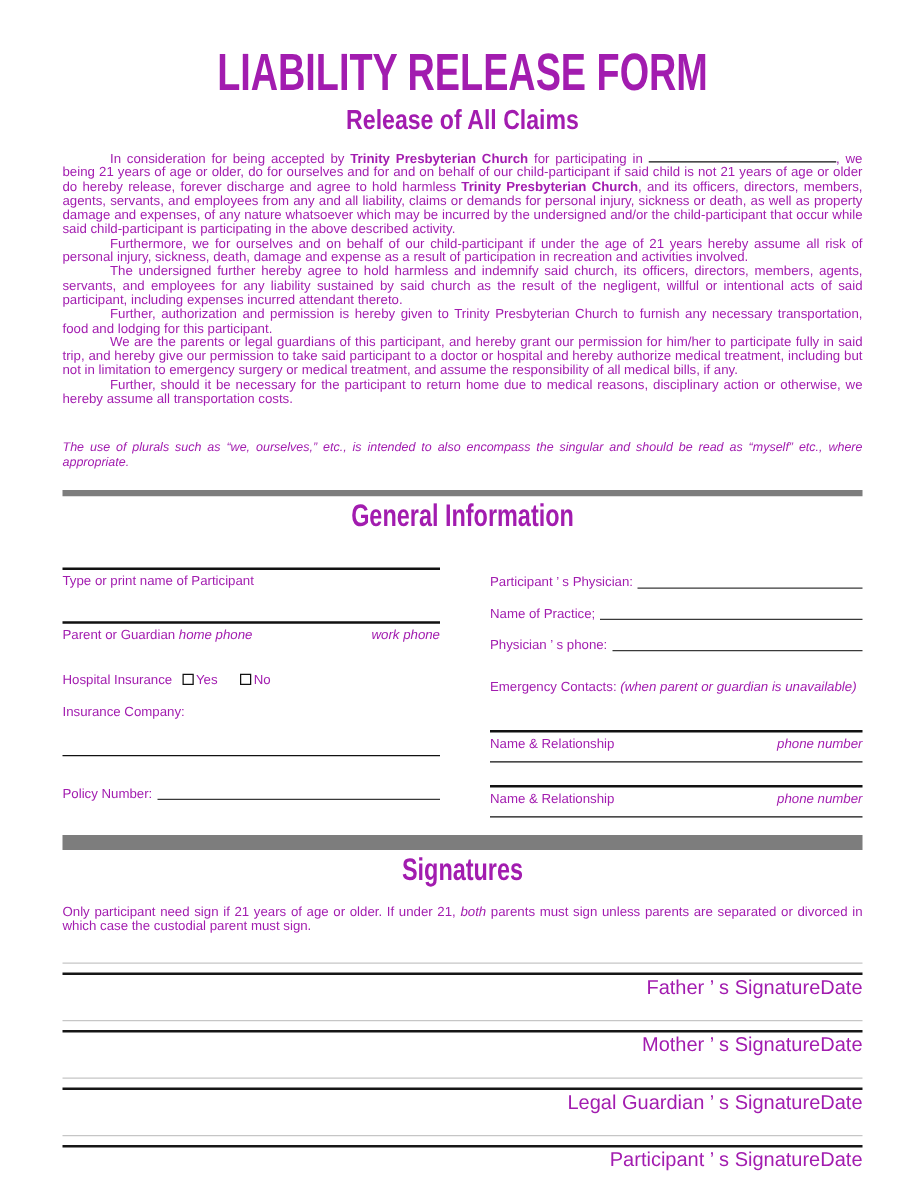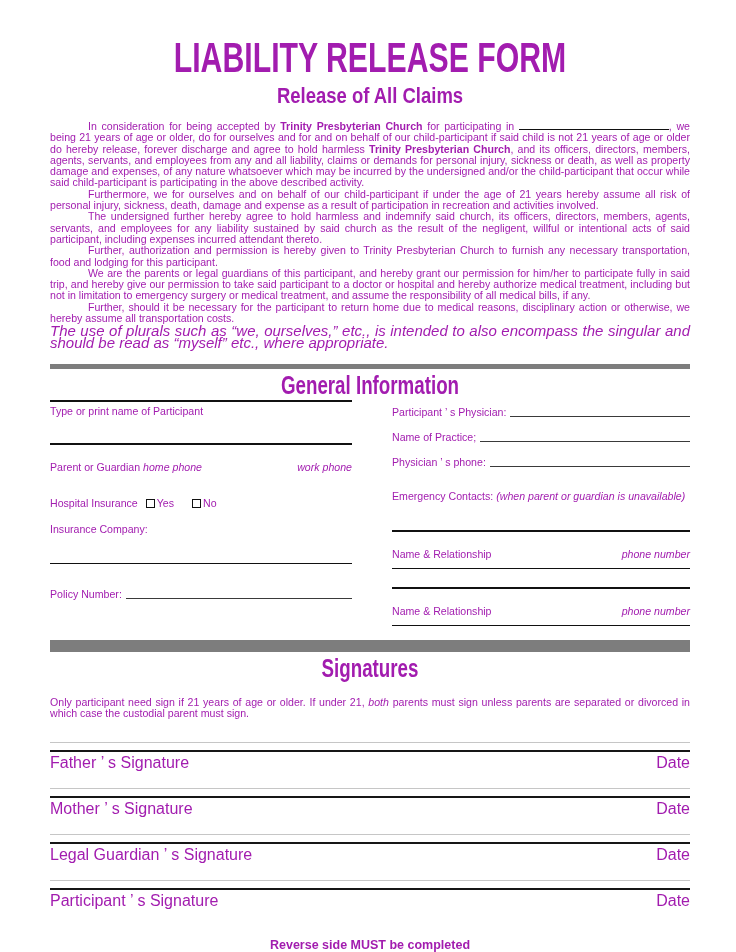--- a/index.html
+++ b/index.html
@@ -10,32 +10,32 @@
     padding:34px 46px 0 50px; position:relative;
   }
   .title { font-size:42px; font-weight:bold; text-align:center;
            white-space:nowrap; transform:scaleX(.72); letter-spacing:0; }
   .subtitle { font-size:22px; font-weight:bold; text-align:center;
               white-space:nowrap; transform:scaleX(.84); margin-top:1px; }
   .bodytext { margin-top:12px; font-size:10.6px; line-height:11.3px; text-align:justify; }
   .para { text-indent:38px; }
   .inline-blank { display:inline-block; width:150px; height:9px;
                   border-bottom:1.4px solid #111; }
-  .plural-note { font-style:italic; margin-top:1px; font-size:15px; }
+  .plural-note { font-style:italic; margin-top:28px; font-size:10px; }
   .bar { background:#7d7d7d; }
   .bar-thin { height:5px; margin-top:16px; }
   .bar-thick { height:12px; margin-top:14px; }
   .section-heading { font-size:25px; font-weight:bold; text-align:center;
                      white-space:nowrap; transform:scaleX(.75); margin-top:2px; }
-  .gi { display:flex; justify-content:space-between; font-size:10.6px; }
+  .gi { display:flex; justify-content:space-between; margin-top:26px; font-size:10.6px; }
   .gi-left { width:302px; }
   .gi-right { width:298px; }
   .writein-line { border-top:2px solid #111; }
   .field-label { padding-top:3px; }
-  .split { display:flex; justify-content:space-between; padding-top:16px; }
+  .split { display:flex; justify-content:space-between; padding-top:3px; }
   .it { font-style:italic; }
   .blk2 { margin-top:26px; }
   .cbrow { margin-top:24px; }
   .cb { display:inline-block; width:9px; height:9px; border:1.2px solid #111;
         vertical-align:-1px; margin-right:2px; }
   .cb-yes { margin-left:8px; }
   .cb-no { margin-left:18px; }
   .ins-label { margin-top:14px; }
   .ins-line { border-top:1.5px solid #111; margin-top:28px; }
   .fill { display:flex; align-items:center; }
@@ -45,21 +45,21 @@
   .r-gap13 { margin-top:13px; }
   .r-gap22 { margin-top:22px; }
   .contact { border-top:2px solid #111; border-bottom:1.5px solid #111; padding:0 0 8px; }
   .c1 { margin-top:28px; }
   .c2 { margin-top:18px; }
   .sig-note { margin-top:14px; font-size:10.6px; line-height:11.5px; text-align:justify; }
   .sig { margin-top:16px; }
   .sig-first { margin-top:22px; }
   .sig-thin { border-top:1px solid #c6c6c6; }
   .sig-main { border-top:2px solid #161616; margin-top:7px; }
-  .sig .split { padding-top:2px; }
+  .sig .split { padding-top:2px;justify-content:flex-end; }
   .footer { text-align:center; font-weight:bold; font-size:12.5px; margin-top:28px; }
 </style>
 </head>
 <body>
 
 <div class="page">
 
   <div class="title">LIABILITY RELEASE FORM</div>
   <div class="subtitle">Release of All Claims</div>
 

